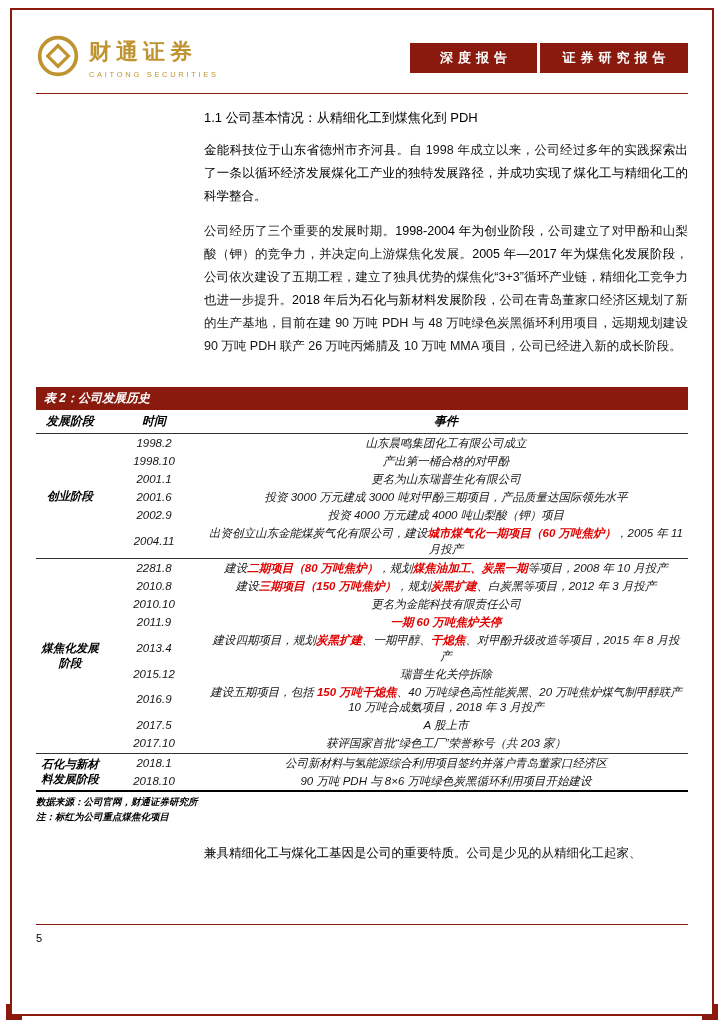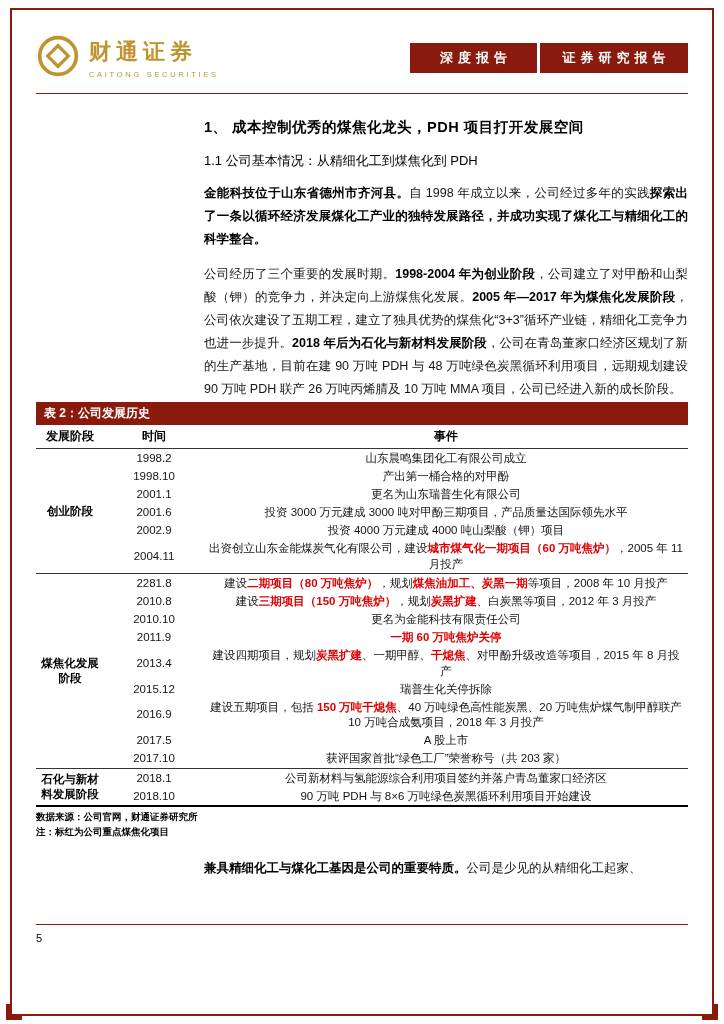--- a/index.html
+++ b/index.html
@@ -29,24 +29,24 @@
   .badge{background:var(--maroon);color:#fff;font-weight:bold;font-size:13px;letter-spacing:5px;
     padding:6px 0 6px 5px;width:127px;text-align:center;}
   .badge.b2{width:148px;}
 
   main{margin:0 36px;}
   h1.title{margin:24px 0 0 168px;font-size:14.5px;font-weight:bold;color:#000;letter-spacing:0.5px;}
   h2.subtitle{margin:15px 0 0 168px;font-size:13px;font-weight:normal;color:#000;}
   p.body{margin:12px 0 0 168px;font-size:12.5px;line-height:23px;text-align:justify;}
   p.closing{margin-top:18px;}
   .seg-n{font-weight:normal;color:inherit;}
-  .seg-b{font-weight:bold;color:#000;margin-top:11px;}
+  .seg-b{font-weight:normal;color:#000;margin-top:11px;}
   .seg-r{font-weight:bold;color:var(--red);}
 
-  .tablewrap{margin-top:1px;}
+  .tablewrap{margin-top:29px;font-style:italic;}
   .tcap{background:var(--maroon);color:#fff;font-weight:bold;font-size:12px;padding:3px 8px;}
   table.hist{width:100%;border-collapse:collapse;border-bottom:2px solid #000;}
   table.hist th{font-size:12px;font-weight:bold;padding:3px 2px;border-bottom:1px solid #333;color:#000;}
   th.c1{width:68px;} th.c2{width:100px;}
   table.hist td{font-size:11.5px;text-align:center;vertical-align:middle;padding:1.5px 4px;line-height:1.32;}
   td.event-cell{padding:1.5px 16px;}
   td.stage-cell{font-weight:bold;font-size:12.5px;line-height:1.45;color:#000;}
   tr.group-start td{border-top:1px solid #333;}
   .src{font-size:9.5px;font-weight:bold;margin-top:4px;color:#000;}
   .note{font-size:9.5px;font-weight:bold;margin-top:2px;color:#000;}
@@ -77,21 +77,20 @@
         <div class="brand-en">CAITONG SECURITIES</div>
       </div>
     </div>
     <div class="badges">
       <div class="badge">深度报告</div>
       <div class="badge b2">证券研究报告</div>
     </div>
   </header>
 
   <main>
-    <h1 class="title">1、 成本控制优秀的煤焦化龙头，PDH 项目打开发展空间</h1>
     <h2 class="subtitle">1.1  公司基本情况：从精细化工到煤焦化到 PDH</h2>
 
     <p class="body"><span class="seg-b">金能科技位于山东省德州市齐河县。</span><span class="seg-n">自 1998 年成立以来，公司经过多年的实践</span><span class="seg-b">探索出了一条以循环经济发展煤化工产业的独特发展路径，并成功实现了煤化工与精细化工的科学整合。</span></p>
     <p class="body"><span class="seg-n">公司经历了三个重要的发展时期。</span><span class="seg-b">1998-2004 年为创业阶段</span><span class="seg-n">，公司建立了对甲酚和山梨酸（钾）的竞争力，并决定向上游煤焦化发展。</span><span class="seg-b">2005 年—2017 年为煤焦化发展阶段</span><span class="seg-n">，公司依次建设了五期工程，建立了独具优势的煤焦化“3+3”循环产业链，精细化工竞争力也进一步提升。</span><span class="seg-b">2018 年后为石化与新材料发展阶段</span><span class="seg-n">，公司在青岛董家口经济区规划了新的生产基地，目前在建 90 万吨 PDH 与 48 万吨绿色炭黑循环利用项目，远期规划建设 90 万吨 PDH 联产 26 万吨丙烯腈及 10 万吨 MMA 项目，公司已经进入新的成长阶段。</span></p>
 
     <div class="tablewrap">
       <div class="tcap">表 2：公司发展历史</div>
       <table class="hist">
         <thead>
           <tr>

